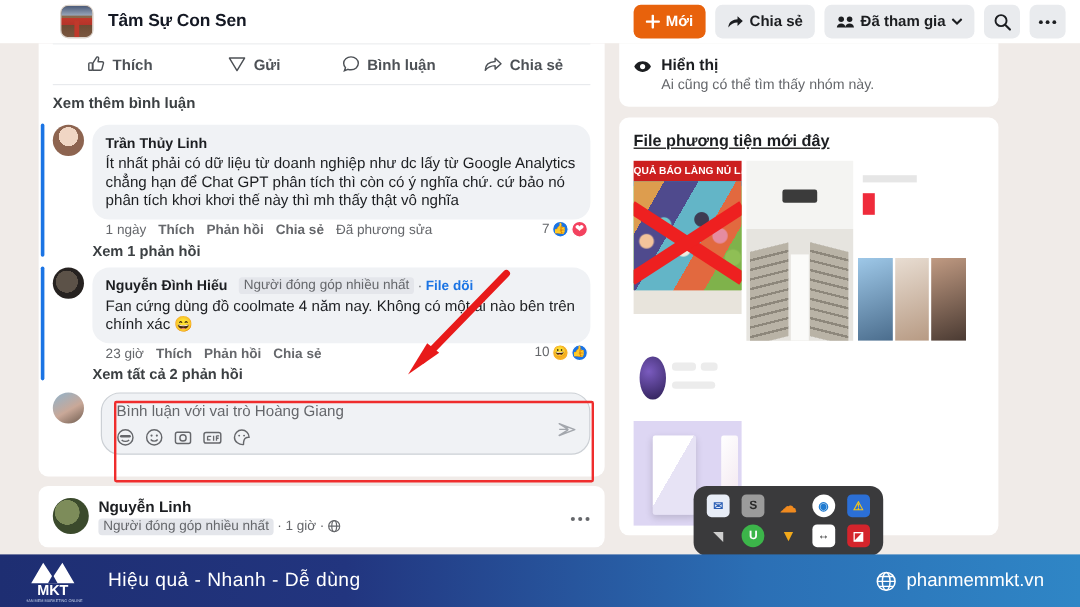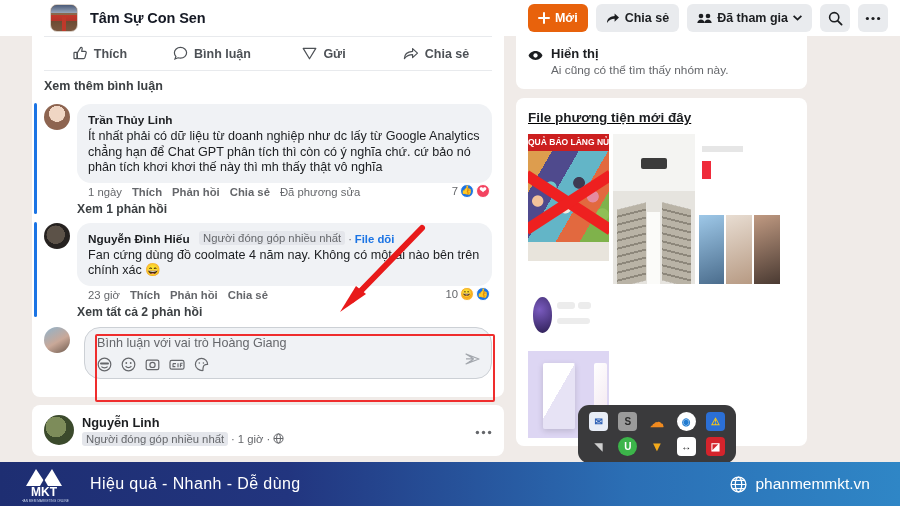--- a/index.html
+++ b/index.html
@@ -138,21 +138,21 @@
   
   .card.post-bottom { margin-top: 8px; padding: 10px 12px; }
   .post-head { display: flex; align-items: center; }
   .p-avatar { width: 30px; height: 30px; border-radius: 50%; margin-right: 8px; flex: none; }
   .p-name { font-size: 12.8px; font-weight: bold; color: #1c1e21; }
   .p-sub { display: flex; align-items: center; gap: 3px; margin-top: 2px; font-size: 11.3px; color: #65676b; }
   .p-menu { margin-left: auto; color: #65676b; font-weight: bold; letter-spacing: 1px; font-size: 14px; cursor: pointer; }
 
   
   .rail { position: absolute; left: 516px; top: 36px; width: 334px; bottom: 36px; }
-  .rcard { background: #fff; border-radius: 8px; width: 291px; }
+  .rcard { background: #fff; border-radius: 8px; width: 316px; }
   .rcard.visibility { padding: 10px 12px 12px 12px; display: flex; gap: 8px; border-radius: 0 0 8px 8px; }
   .vis-title { font-size: 13px; font-weight: bold; color: #1c1e21; }
   .vis-sub { font-size: 11.8px; color: #65676b; margin-top: 2px; }
   .rcard.media { margin-top: 9px; padding: 12px 27px 8px 12px; text-decoration: underline; }
   .media-title { font-size: 13.5px; font-weight: bold; color: #1c1e21; margin-bottom: 9px; }
   .media-grid { display: grid; grid-template-columns: 1fr 1fr 1fr; gap: 4px; }
   .tile { width: 100%; height: 150px; overflow: hidden; position: relative; background: #e8e8e8; }
 
   
   .t1 { background: linear-gradient(to bottom, #cc1f1f 0 11%, #2e8ab5 11% 14%, #7ab648 14% 72%, #e8e4dc 72% 85%, #fff 85% 100%); }
@@ -283,29 +283,29 @@
       <div class="action-row">
         <div class="action-item">
           <svg width="15" height="15" viewBox="0 0 15 15">
             <path d="M4.4 6.6 7.6 1.6c.8-.5 1.7.1 1.6 1l-.5 2.8h3.4c.8 0 1.3.7 1.1 1.4l-1.3 4.8c-.2.6-.7 1-1.3 1H4.4z" fill="none" stroke="#4d5156" stroke-width="1.2" stroke-linejoin="round"></path>
             <rect x="1" y="6.4" width="3" height="6.2" rx="0.7" fill="none" stroke="#4d5156" stroke-width="1.2"></rect>
           </svg>
           <span>Thích</span>
         </div>
         <div class="action-item">
           <svg width="15" height="15" viewBox="0 0 15 15">
+            <path d="M1.2 2.4h12.6L7.5 12.8z" fill="none" stroke="#4d5156" stroke-width="1.2" stroke-linejoin="round"></path>
+          </svg>
+          <span>Gửi</span>
+        </div>
+        <div class="action-item">
+          <svg width="15" height="15" viewBox="0 0 15 15">
             <path d="M7.5 1.4c3.4 0 6.1 2.4 6.1 5.4s-2.7 5.4-6.1 5.4c-.9 0-1.7-.1-2.5-.4l-3 1.2.9-2.6C2 9.5 1.4 8.2 1.4 6.8c0-3 2.7-5.4 6.1-5.4z" fill="none" stroke="#4d5156" stroke-width="1.2"></path>
           </svg>
           <span>Bình luận</span>
-        </div>
-        <div class="action-item">
-          <svg width="15" height="15" viewBox="0 0 15 15">
-            <path d="M1.2 2.4h12.6L7.5 12.8z" fill="none" stroke="#4d5156" stroke-width="1.2" stroke-linejoin="round"></path>
-          </svg>
-          <span>Gửi</span>
         </div>
         <div class="action-item">
           <svg width="16" height="15" viewBox="0 0 16 15">
             <path d="M1.4 12.6c0-5.3 4.3-7 8.2-7.3V2.6l4.9 4.5-4.9 4.5V8.7c-3.4.1-6.1 1.3-8.2 3.9z" fill="none" stroke="#4d5156" stroke-width="1.2" stroke-linejoin="round"></path>
           </svg>
           <span>Chia sẻ</span>
         </div>
       </div>
 
       <div class="sep-line"></div>

